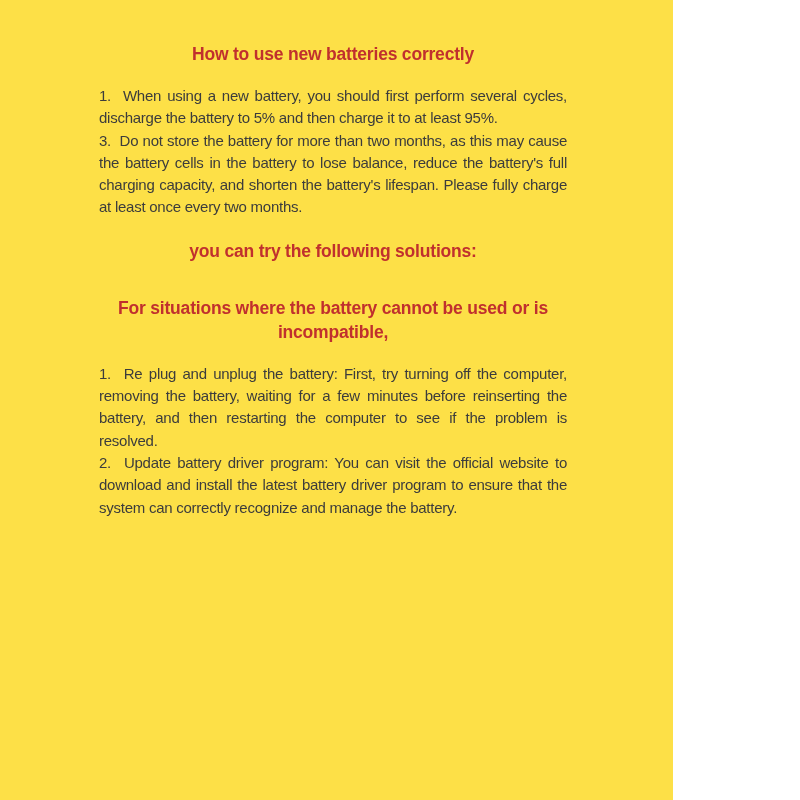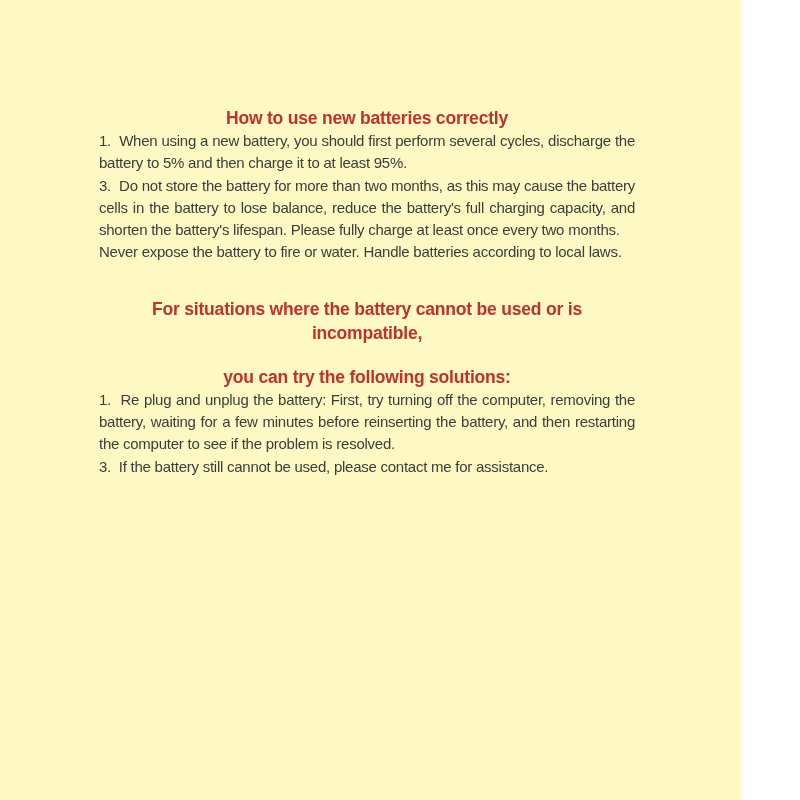--- a/index.html
+++ b/index.html
@@ -8,36 +8,36 @@
     background: #ffffff;
   }
   body {
     width: 800px;
     height: 800px;
     font-family: "Liberation Sans", sans-serif;
     overflow: hidden;
   }
   .page {
     box-sizing: border-box;
-    width: 741px;
+    width: 673px;
     height: 800px;
-    padding: 106px 106px 0 99px;
-    background: #fef9c3;
+    padding: 42px 106px 0 99px;
+    background: #fde047;
   }
   .doc-title {
     margin: 0;
     font-size: 17.5px;
     line-height: 24px;
     font-weight: bold;
     text-align: center;
     color: #c0302e;
     letter-spacing: -0.2px;
   }
   .body-text {
-    margin-top: 0;
+    margin-top: 19px;
   }
   .body-text p {
     margin: 0;
     font-size: 15px;
     line-height: 22.3px;
     color: #3c3c3c;
     text-align: justify;
     letter-spacing: -0.25px;
   }
   .sub-heading {
@@ -61,25 +61,24 @@
 </head>
 <body>
 
 <div class="page">
 
   <h1 class="doc-title">How to use new batteries correctly</h1>
 
   <div class="body-text">
     <p>1.&nbsp; When using a new battery, you should first perform several cycles, discharge the battery to 5% and then charge it to at least 95%.</p>
     <p>3.&nbsp; Do not store the battery for more than two months, as this may cause the battery cells in the battery to lose balance, reduce the battery's full charging capacity, and shorten the battery's lifespan. Please fully charge at least once every two months.</p>
-    <p>Never expose the battery to fire or water. Handle batteries according to local laws.</p>
   </div>
+
+  <h2 class="sub-heading second">you can try the following solutions:</h2>
 
   <h2 class="sub-heading first">For situations where the battery cannot be used or is incompatible,</h2>
 
-  <h2 class="sub-heading second">you can try the following solutions:</h2>
-
   <div class="body-text solutions">
     <p>1.&nbsp; Re plug and unplug the battery: First, try turning off the computer, removing the battery, waiting for a few minutes before reinserting the battery, and then restarting the computer to see if the problem is resolved.</p>
-    <p>3.&nbsp; If the battery still cannot be used, please contact me for assistance.</p>
+    <p>2.&nbsp; Update battery driver program: You can visit the official website to download and install the latest battery driver program to ensure that the system can correctly recognize and manage the battery.</p>
   </div>
 
 </div>
 
 </body></html>

